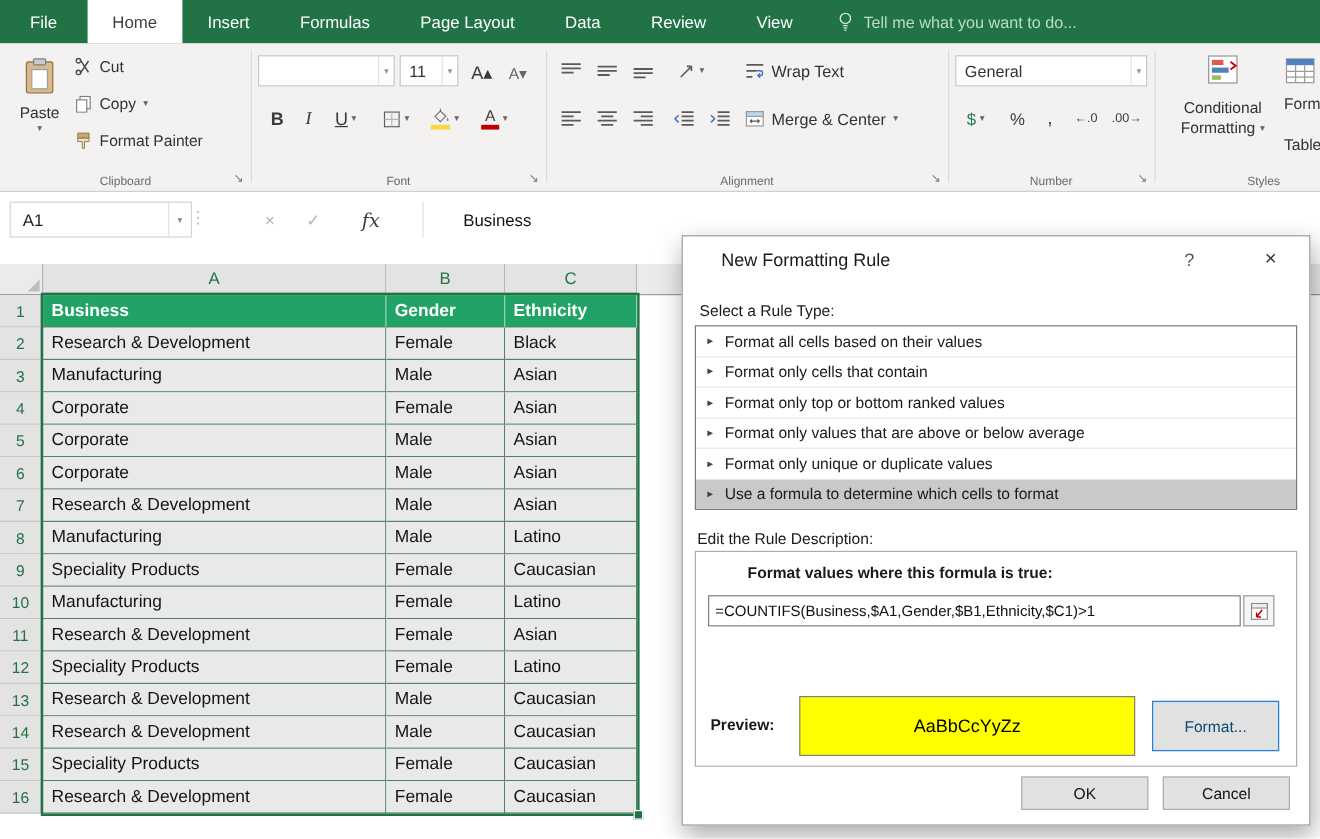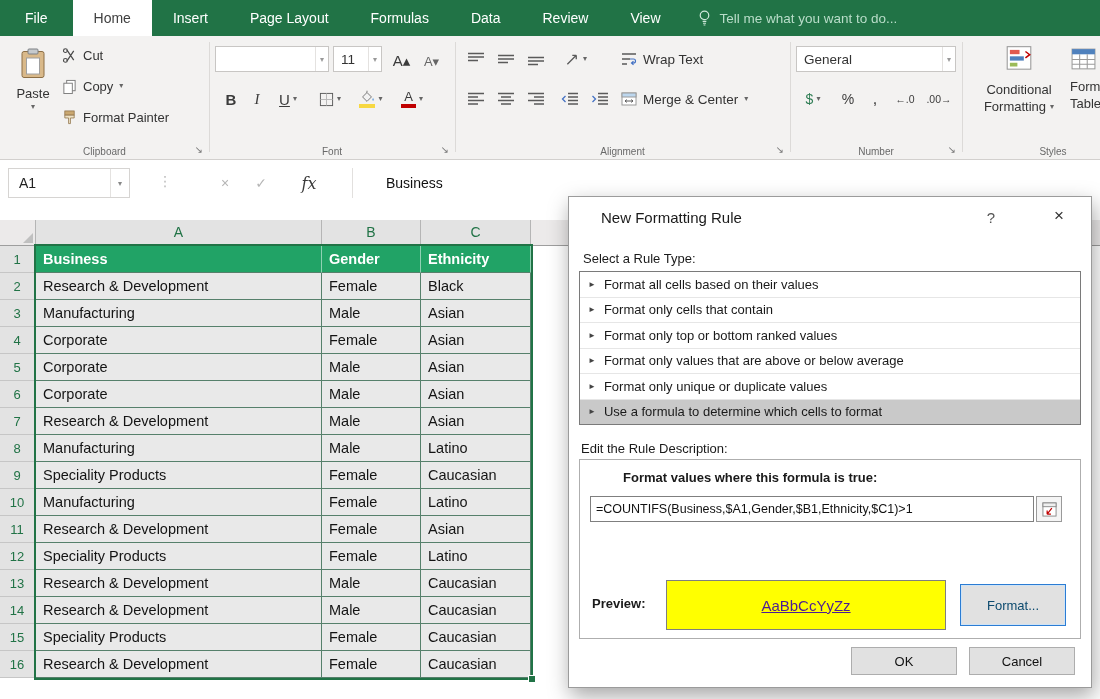--- a/index.html
+++ b/index.html
@@ -27,21 +27,21 @@
   .combo{position:absolute;background:#fff;border:1px solid #c8c6c4;display:flex;align-items:center;font-size:13.5px;color:#333;height:26px;padding-left:7px;}
   .combo .arr{margin-left:auto;align-self:stretch;display:flex;align-items:center;padding:0 4px;color:#999;font-size:8px;border-left:1px solid #e4e2e0;}
   .bold{font-weight:bold;} .ital{font-style:italic;} .undl{text-decoration:underline;}
   .fontcolor{display:flex;flex-direction:column;align-items:center;line-height:13px;}
   .fontcolor .bar{width:15px;height:4px;background:#c00000;margin-top:1px;}
   .fillwrap{display:flex;flex-direction:column;align-items:center;}
   .fillwrap .bar{width:16px;height:4px;background:#f7d842;margin-top:1px;}
 
   
   .fbar{position:absolute;left:0;top:160px;width:100%;height:60px;background:#fff;z-index:3;}
-  .namebox{position:absolute;left:8px;top:8px;width:122px;height:30px;border:1px solid #d6d4d2;display:flex;align-items:center;font-size:14px;color:#222;padding-left:10px;background:#fff;}
+  .namebox{position:absolute;left:8px;top:8px;width:152px;height:30px;border:1px solid #d6d4d2;display:flex;align-items:center;font-size:14px;color:#222;padding-left:10px;background:#fff;}
   .namebox .arr{margin-left:auto;align-self:stretch;display:flex;align-items:center;padding:0 7px;color:#888;font-size:8px;border-left:1px solid #e4e2e0;}
   .fdots{position:absolute;left:158px;top:13px;color:#bbb;font-size:14px;}
   .fbtn{position:absolute;top:10px;width:26px;height:26px;display:flex;align-items:center;justify-content:center;font-size:14px;color:#b5b5b5;}
   .fx{color:#3b3b3b;font-family:"DejaVu Serif",serif;font-style:italic;font-size:16px;}
   .fdiv{position:absolute;left:352px;top:8px;height:30px;width:1px;background:#e2e0de;}
   .fvalue{position:absolute;left:386px;top:8px;height:30px;display:flex;align-items:center;font-size:14px;color:#111;}
 
   
   .sheet{position:absolute;left:0;top:220px;width:1100px;height:479px;background:#fff;z-index:1;}
   .colheads{position:absolute;left:0;top:0;width:1100px;height:26px;display:flex;}
@@ -69,38 +69,38 @@
   .ritem{flex:1;display:flex;align-items:center;padding-left:8px;gap:8px;border-bottom:1px solid #e6e6e6;white-space:nowrap;}
   .ritem:last-child{border-bottom:none;}
   .ritem.rsel{background:#c9c9c9;}
   .rarr{font-size:8px;color:#444;}
   .dlg-edit-label{position:absolute;left:12px;top:244px;}
   .groupbox{position:absolute;left:10px;top:262px;width:502px;height:180px;border:1px solid #aeaeae;background:#fff;}
   .gb-label{position:absolute;left:10px;top:10px;font-weight:bold;margin-left:33px;}
   .formula-input{position:absolute;left:10px;top:36px;width:444px;height:26px;border:1px solid #7f7f7f;font-family:"Liberation Sans",sans-serif;font-size:12.5px;color:#111;padding:0 5px;background:#fff;}
   .picker-btn{position:absolute;left:456px;top:36px;width:26px;height:26px;border:1px solid #9a9a9a;background:#f5f5f5;display:flex;align-items:center;justify-content:center;}
   .preview-label{position:absolute;left:12px;top:136px;font-weight:bold;}
-  .preview-swatch{position:absolute;left:86px;top:120px;width:280px;height:50px;border:1px solid #7f7f7f;display:flex;align-items:center;justify-content:center;font-size:15px;color:#4c1d95;text-decoration:underline;}
+  .preview-swatch{position:absolute;left:86px;top:120px;width:280px;height:50px;border:1px solid #7f7f7f;display:flex;align-items:center;justify-content:center;font-size:15px;color:#000000;}
   .format-btn{position:absolute;left:380px;top:124px;width:106px;height:42px;background:#e1e1e1;border:1px solid #2b7cd3;box-shadow:inset 0 0 0 1px #cfe3f5;display:flex;align-items:center;justify-content:center;font-size:13px;color:#0c4a6e;}
   .dlg-btn{position:absolute;width:106px;height:28px;top:450px;background:#e1e1e1;border:1px solid #adadad;display:flex;align-items:center;justify-content:center;font-size:13px;color:#111;}
   .okbtn{left:282px;} .cancelbtn{left:400px;}
 
   svg{display:block;}
 </style>
 </head>
 <body>
 
 <div class="app">
 
   <div class="tabbar">
     <div class="tab file">File</div>
     <div class="tab active">Home</div>
     <div class="tab">Insert</div>
+    <div class="tab">Formulas</div>
     <div class="tab">Page Layout</div>
-    <div class="tab">Formulas</div>
     <div class="tab">Data</div>
     <div class="tab">Review</div>
     <div class="tab">View</div>
     <div class="tellme">
       <span>
         <svg width="13" height="18" viewBox="0 0 14 18">
             <circle cx="7" cy="6.2" r="4.6" fill="none" stroke="#cfe8da" stroke-width="1.3"></circle>
             <path d="M5 12.6h4M5.4 14.6h3.2M6 16.6h2" stroke="#cfe8da" stroke-width="1.2" fill="none"></path>
           </svg>
       </span>
@@ -335,21 +335,21 @@
       </div>
       <div class="bigbtn" style="left:104px;top:6px;width:80px;height:112px;align-items:flex-start;padding-left:4px">
         <span style="margin-top:4px">
           <svg width="27" height="27" viewBox="0 0 26 26">
               <rect x="2" y="3" width="22" height="19" fill="#fff" stroke="#9a9a9a"></rect>
               <rect x="2" y="3" width="22" height="5" fill="#4f81bd"></rect>
               <path d="M2 13 h22 M2 17.5 h22 M9.3 8 v14 M16.6 8 v14" stroke="#9a9a9a"></path>
             </svg>
         </span>
         <span class="blabel" style="margin-top:6px">Format as</span>
-        <span class="blabel" style="margin-top:2px;display:flex;align-items:center;gap:4px">
+        <span class="blabel" style="margin-top:19px;display:flex;align-items:center;gap:4px">
           <span>Table</span>
 
         </span>
       </div>
       <div class="rlabel" style="width:182px">Styles</div>
     </div>
   </div>
 
   <div class="fbar">
     <div class="namebox">

